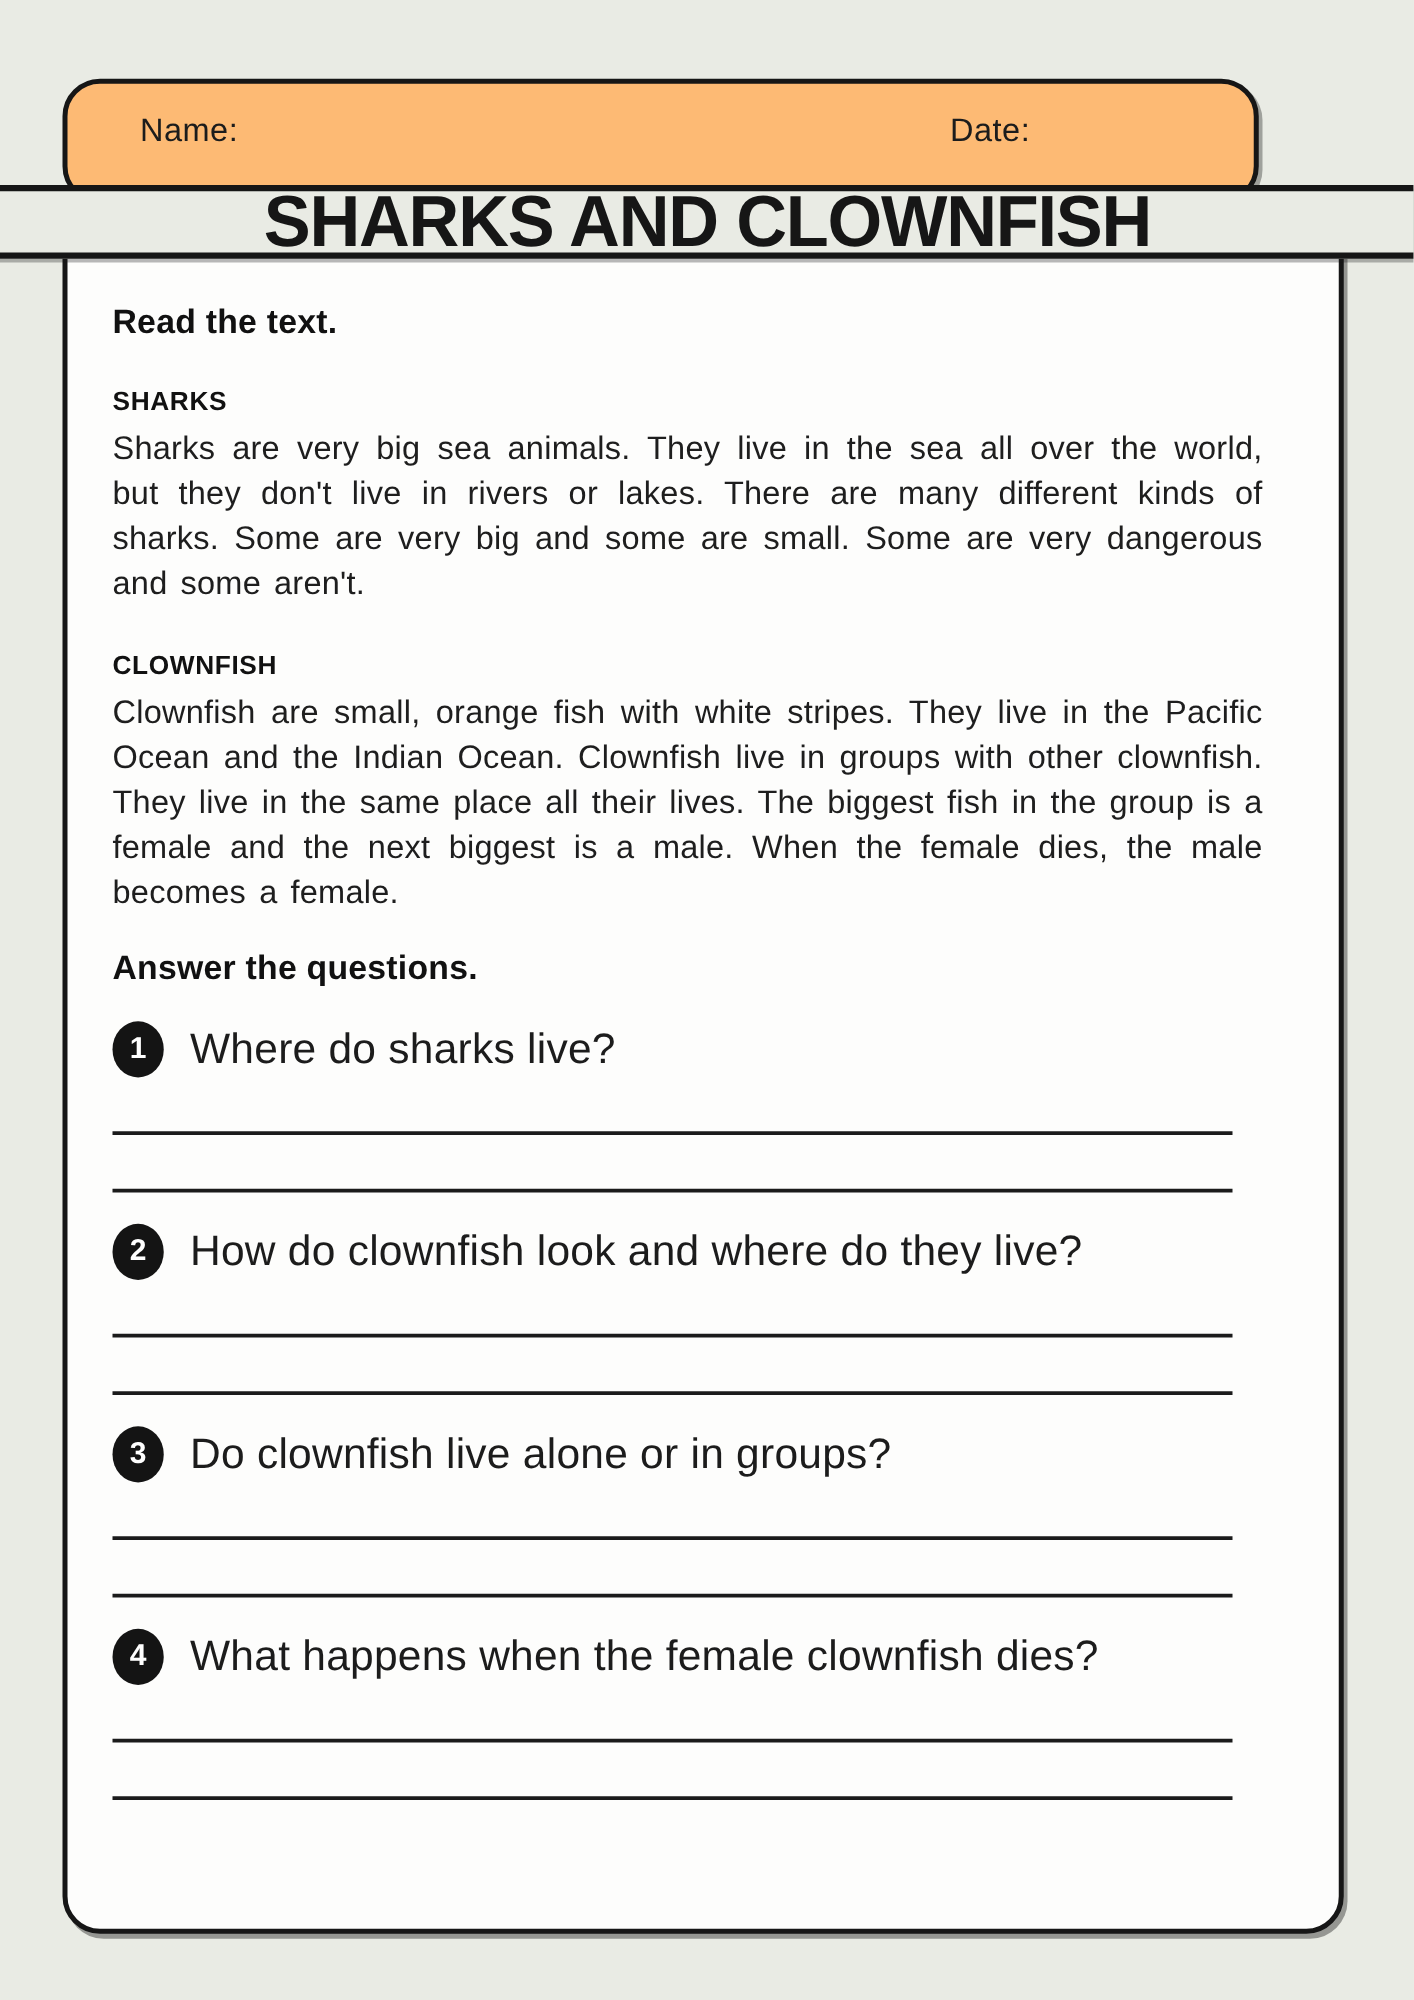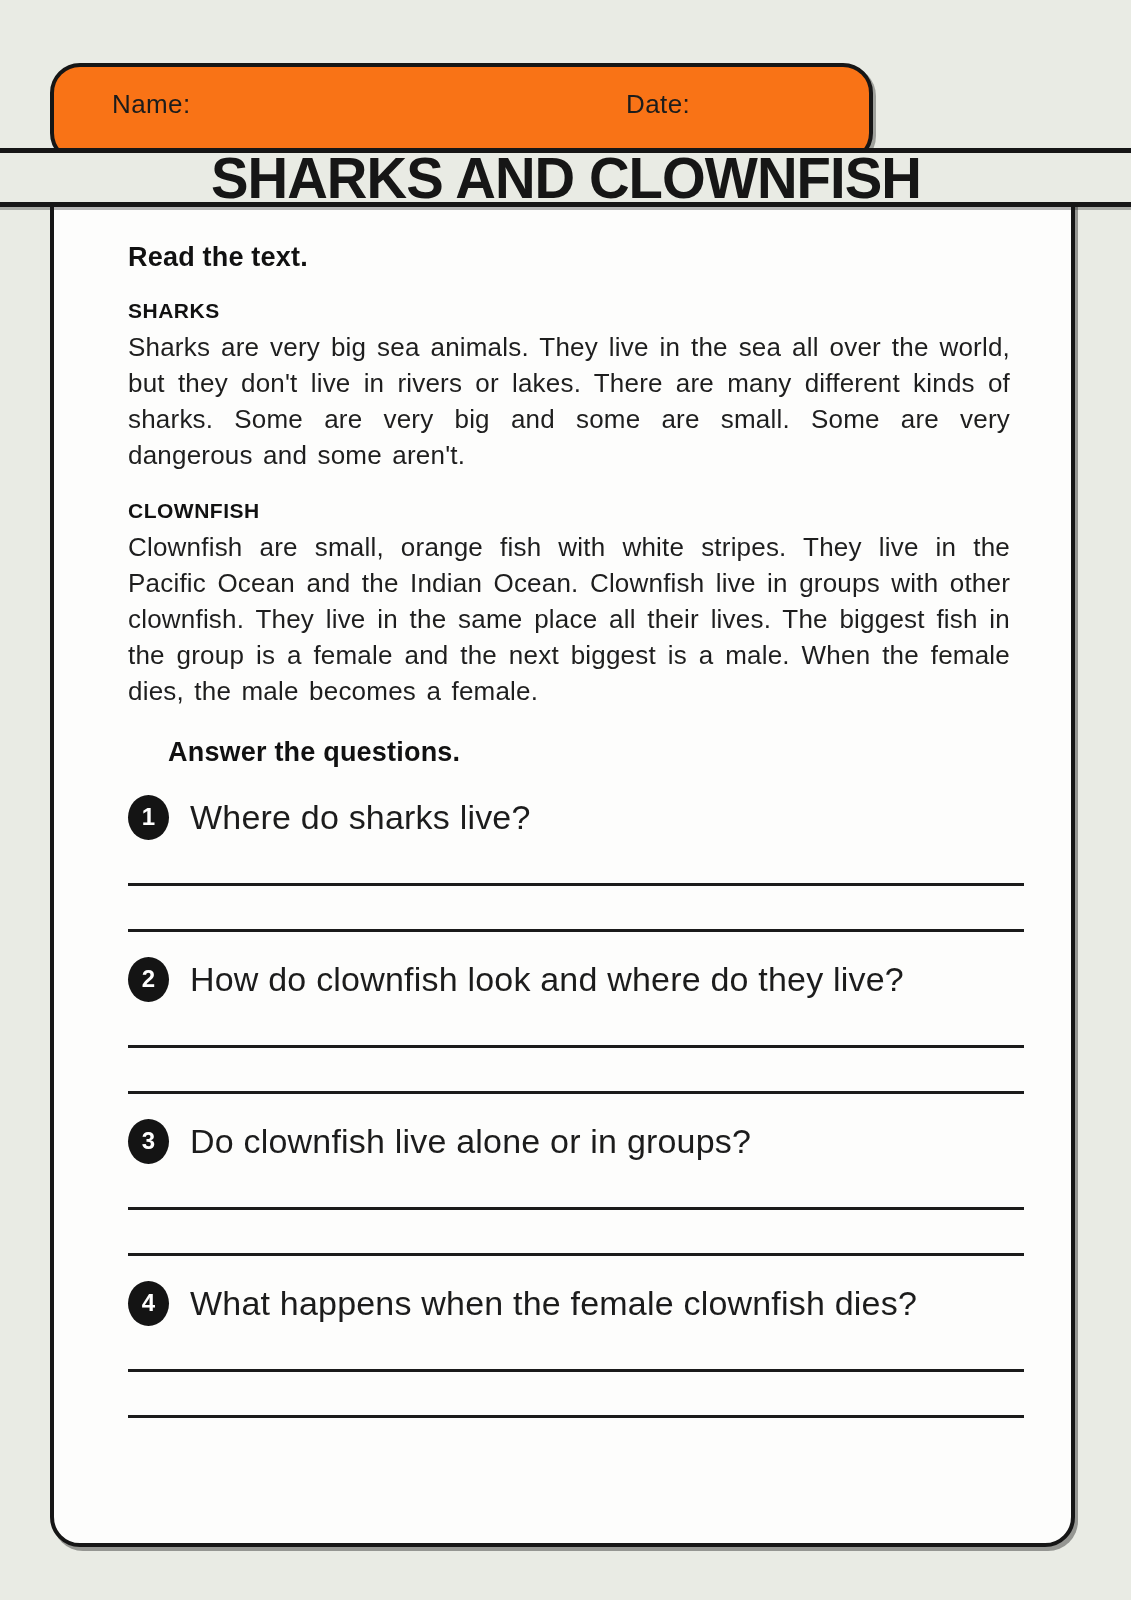--- a/index.html
+++ b/index.html
@@ -12,23 +12,23 @@
     font-family: "Liberation Sans", sans-serif;
     color: #1c1c1c;
     overflow: hidden;
   }
 
   
   .namebox {
     position: absolute;
     left: 50px;
     top: 63px;
-    width: 823px;
+    width: 957px;
     height: 100px;
-    background: #f97316;
+    background: #fdba74;
     border: 4px solid #161616;
     border-radius: 30px;
     z-index: 1;
     display: flex;
     padding: 22px 0 0 58px;
     box-shadow: 3px 3px 0 rgba(22,22,22,0.35);
   }
   .name-field { flex: 1; }
   .date-field { width: 243px; }
   .field-label {
@@ -69,46 +69,46 @@
     top: 170px;
     width: 1025px;
     height: 1377px;
     background: #fdfdfc;
     border: 4px solid #161616;
     border-radius: 30px;
     z-index: 2;
     box-shadow: 3px 4px 0 rgba(22,22,22,0.4);
   }
   .content {
-    padding: 68px 61px 0 74px;
+    padding: 68px 61px 0 36px;
   }
 
   .h-instruction {
     font-size: 27px;
     font-weight: 700;
     color: #111;
     letter-spacing: 0.2px;
   }
   .sec-head {
     font-size: 21px;
     font-weight: 700;
-    margin-top: 26px;
+    margin-top: 37px;
     letter-spacing: 0.5px;
     color: #111;
   }
   .para {
     font-size: 26px;
     line-height: 36px;
     text-align: justify;
     margin-top: 6px;
     color: #1e1e1e;
     letter-spacing: 0.2px;
     word-spacing: 3px;
   }
-  .h-answer { margin-top: 28px; margin-left: 40px; }
+  .h-answer { margin-top: 28px; }
 
   .qsection { margin-top: 26px; }
   .qblock { margin-top: 24px; }
   .qblock:first-child { margin-top: 0; }
   .qrow {
     display: flex;
     align-items: center;
     gap: 21px;
     height: 46px;
   }

